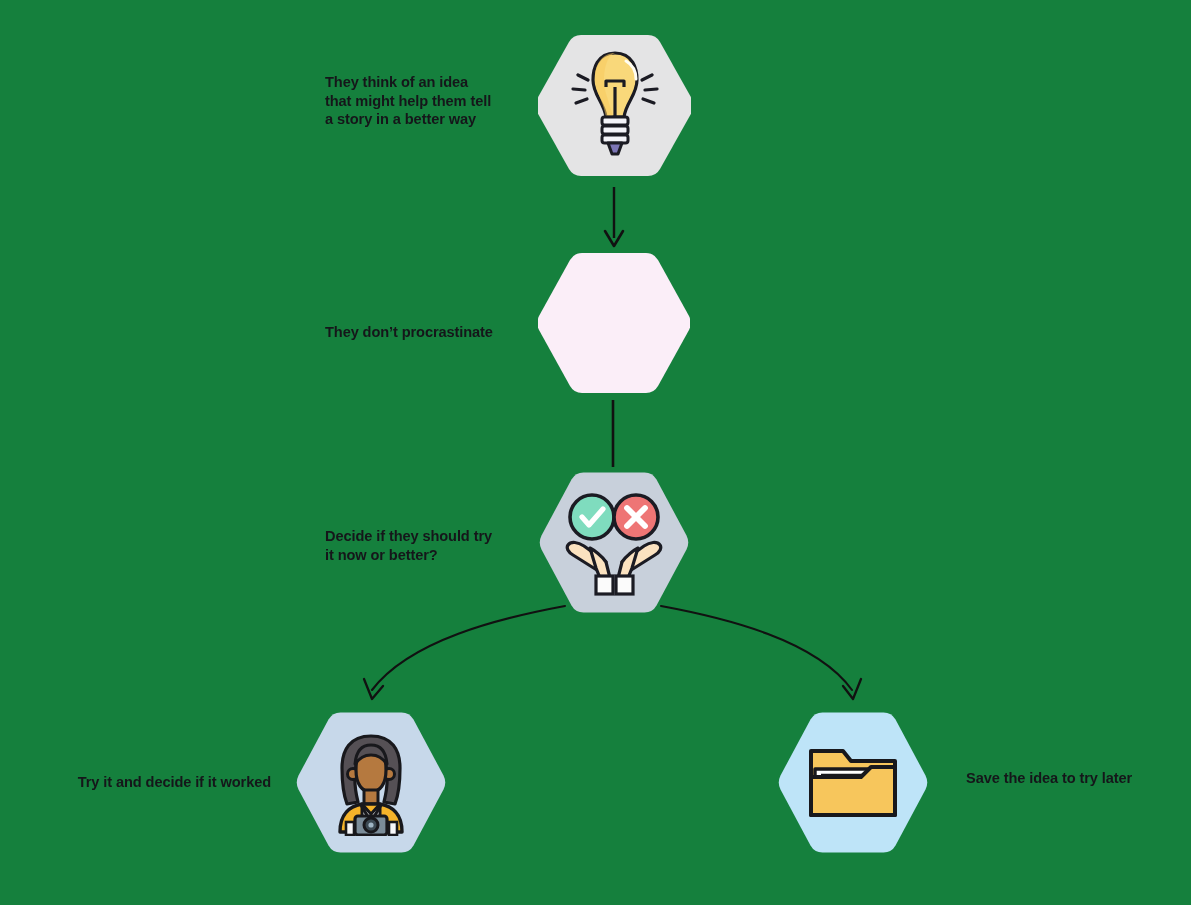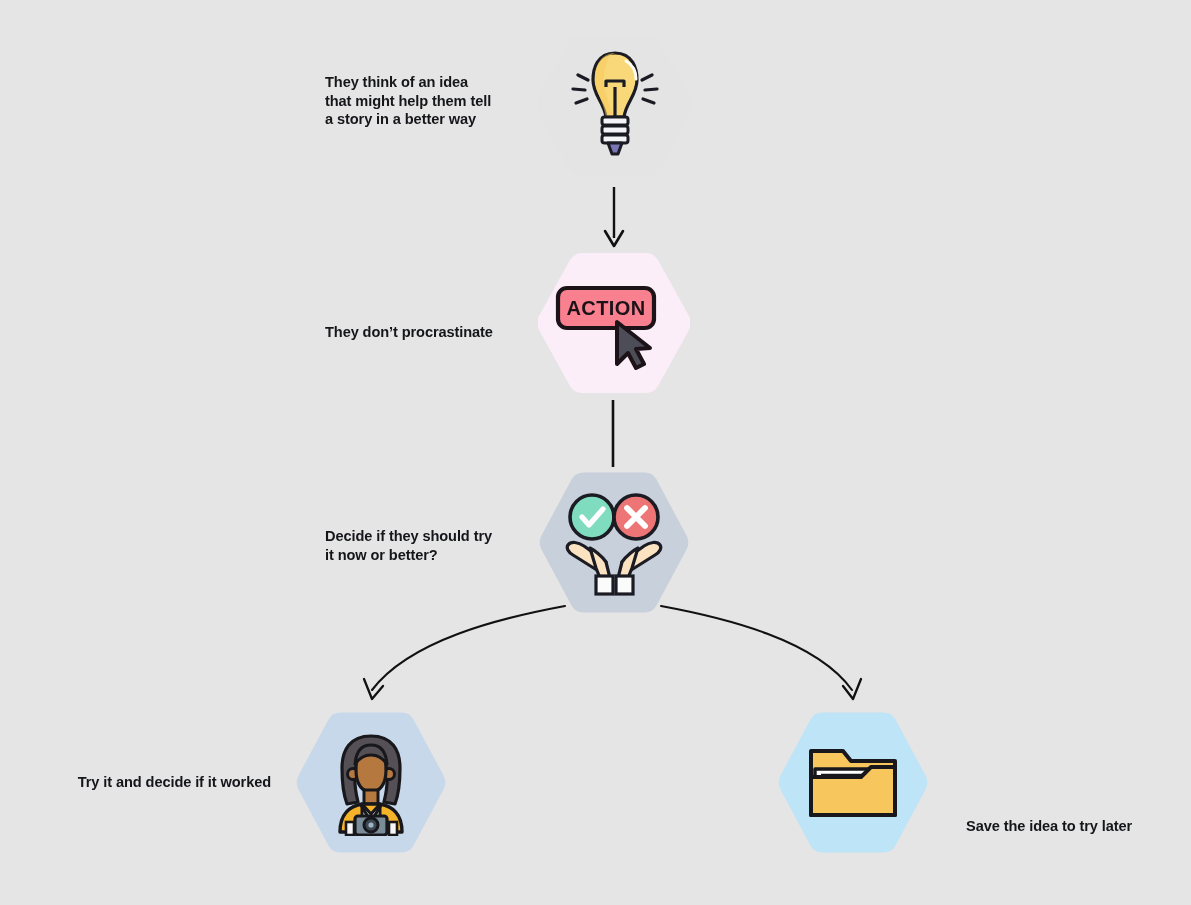--- a/index.html
+++ b/index.html
@@ -7,21 +7,21 @@
     padding: 0;
     background: #ffffff;
   }
   body {
     font-family: "Liberation Sans", sans-serif;
   }
   #canvas {
     position: relative;
     width: 1191px;
     height: 905px;
-    background: #e5e5e5;
+    background: #15803d;
     overflow: hidden;
   }
   .node {
     position: absolute;
     display: flex;
     align-items: center;
     justify-content: center;
   }
   .hex {
     width: 100%;
@@ -118,28 +118,20 @@
     </div>
   </div>
   <div class="label" style="left:325px; top:73px; width:200px;">They think of an idea
 that might help them tell
 a story in a better way</div>
 
   <div class="node" style="left:538px; top:243px; width:152px; height:160px;">
     <svg class="hex" viewBox="0 0 152 160">
       <path d="M 6 48 Q 6 40 13 36 L 69 5 Q 76 1.5 83 5 L 139 36 Q 146 40 146 48 L 146 112 Q 146 120 139 124 L 83 155 Q 76 158.5 69 155 L 13 124 Q 6 120 6 112 Z" transform="rotate(90 76 80)" fill="#FBEEF8"></path>
     </svg>
-    <div class="node-icon" style="margin-left:-2px; margin-top:2px;">
-      <svg width="118" height="92" viewBox="0 0 118 92">
-        <rect x="4" y="10" width="96" height="40" rx="9" fill="#F9808E" stroke="#1c1319" stroke-width="4.2"></rect>
-        <text x="52" y="37" text-anchor="middle" font-family="'Liberation Sans', sans-serif" font-size="20" font-weight="bold" fill="#1c1319" letter-spacing="0.4">ACTION</text>
-
-        <path d="M 63 44 L 63 86 L 74 75 L 82 90 L 90 86 L 82 71 L 96 70 Z" fill="#4d4d58" stroke="#1c1319" stroke-width="4" stroke-linejoin="round"></path>
-      </svg>
-    </div>
   </div>
   <div class="label" style="left:325px; top:323px; width:210px;">They don’t procrastinate</div>
 
   <div class="node" style="left:538px; top:465px; width:152px; height:155px;">
     <svg class="hex" viewBox="0 0 152 155">
       <path d="M 6 47 Q 6 39 13 35 L 69 5 Q 76 1.5 83 5 L 139 35 Q 146 39 146 47 L 146 108 Q 146 116 139 120 L 83 150 Q 76 153.5 69 150 L 13 120 Q 6 116 6 108 Z" transform="rotate(90 76 77.5)" fill="#C8D0DB"></path>
     </svg>
     <div class="node-icon" style="margin-top:4px;">
       <svg width="108" height="110" viewBox="0 0 108 110">
 
@@ -207,15 +199,15 @@
 
         <path d="M 6 12 L 38 12 L 46 22 L 90 22 L 90 76 L 6 76 Z" fill="#F7C65C" stroke="#18181c" stroke-width="4" stroke-linejoin="round"></path>
 
         <path d="M 10 30 L 78 30 L 78 44 L 10 44 Z" fill="#ffffff" stroke="#18181c" stroke-width="3.4" stroke-linejoin="round"></path>
         <line x1="16" y1="36" x2="68" y2="36" stroke="#18181c" stroke-width="2.6"></line>
 
         <path d="M 6 38 L 56 38 L 66 28 L 90 28 L 90 76 L 6 76 Z" fill="#F7C65C" stroke="#18181c" stroke-width="4" stroke-linejoin="round"></path>
       </svg>
     </div>
   </div>
-  <div class="label right-align" style="left:966px; top:769px; width:220px;margin-top:48px;">Save the idea to try later</div>
+  <div class="label right-align" style="left:966px; top:769px; width:220px;">Save the idea to try later</div>
 
 </div>
 
 </body></html>

